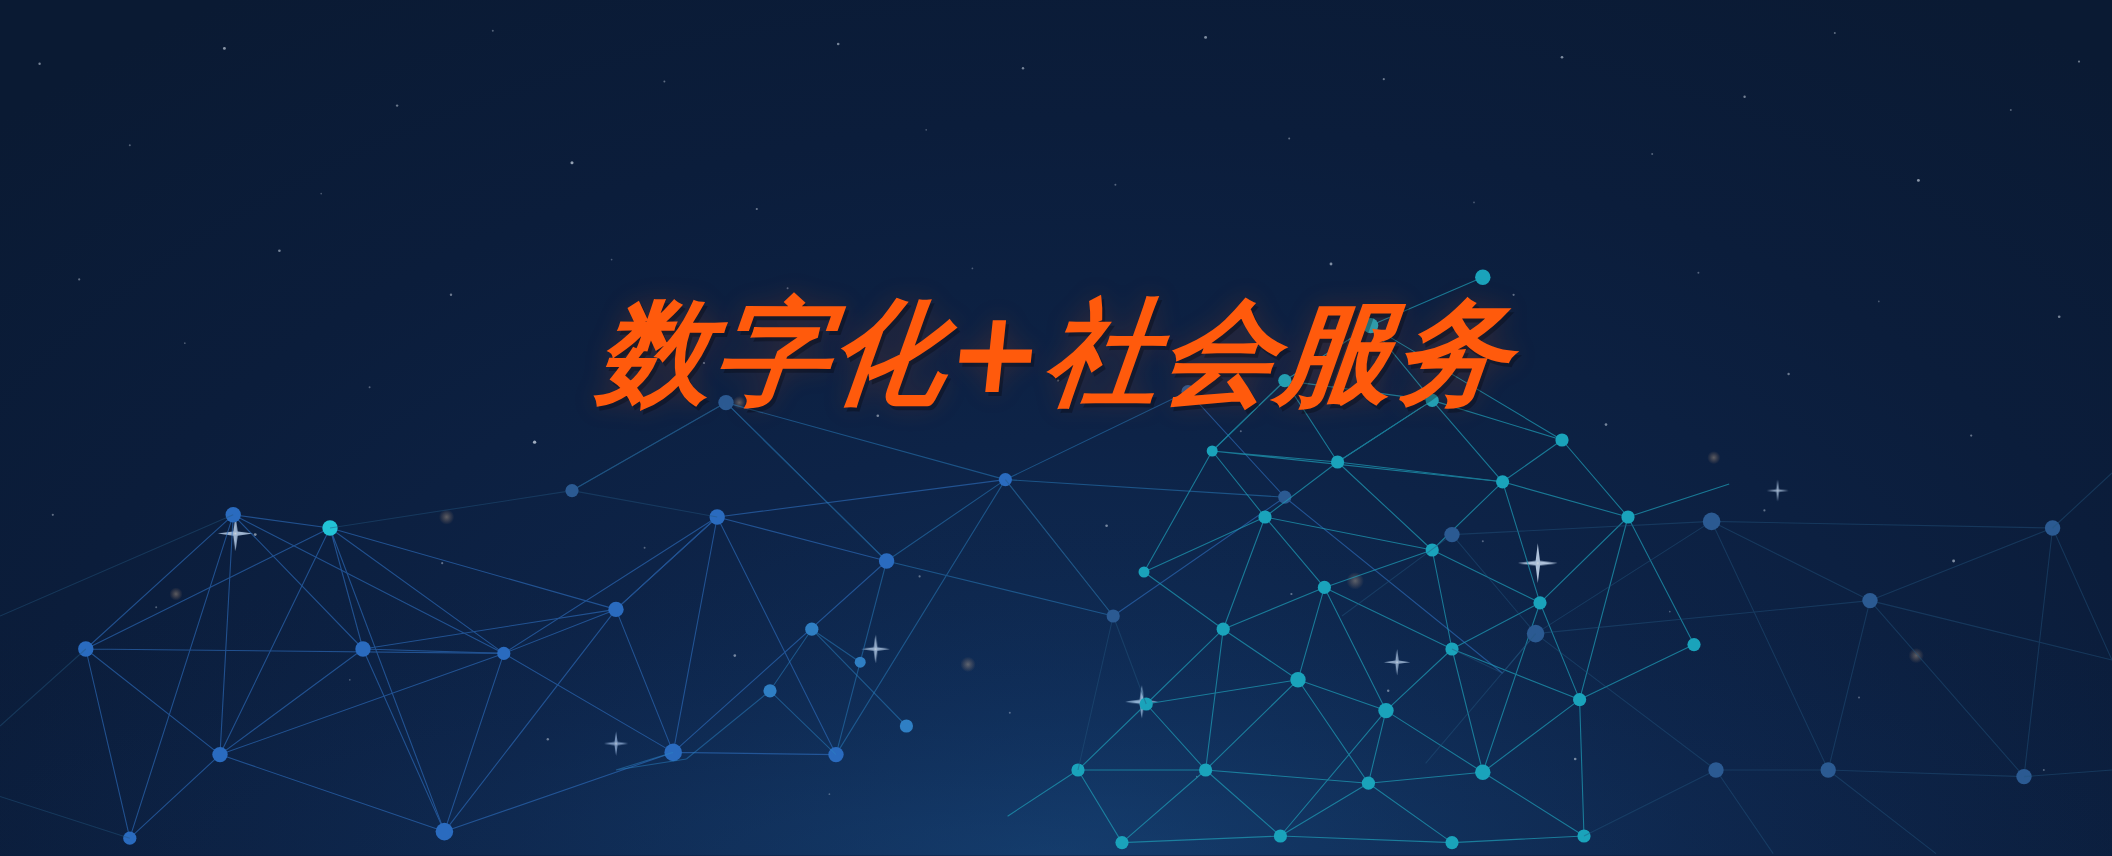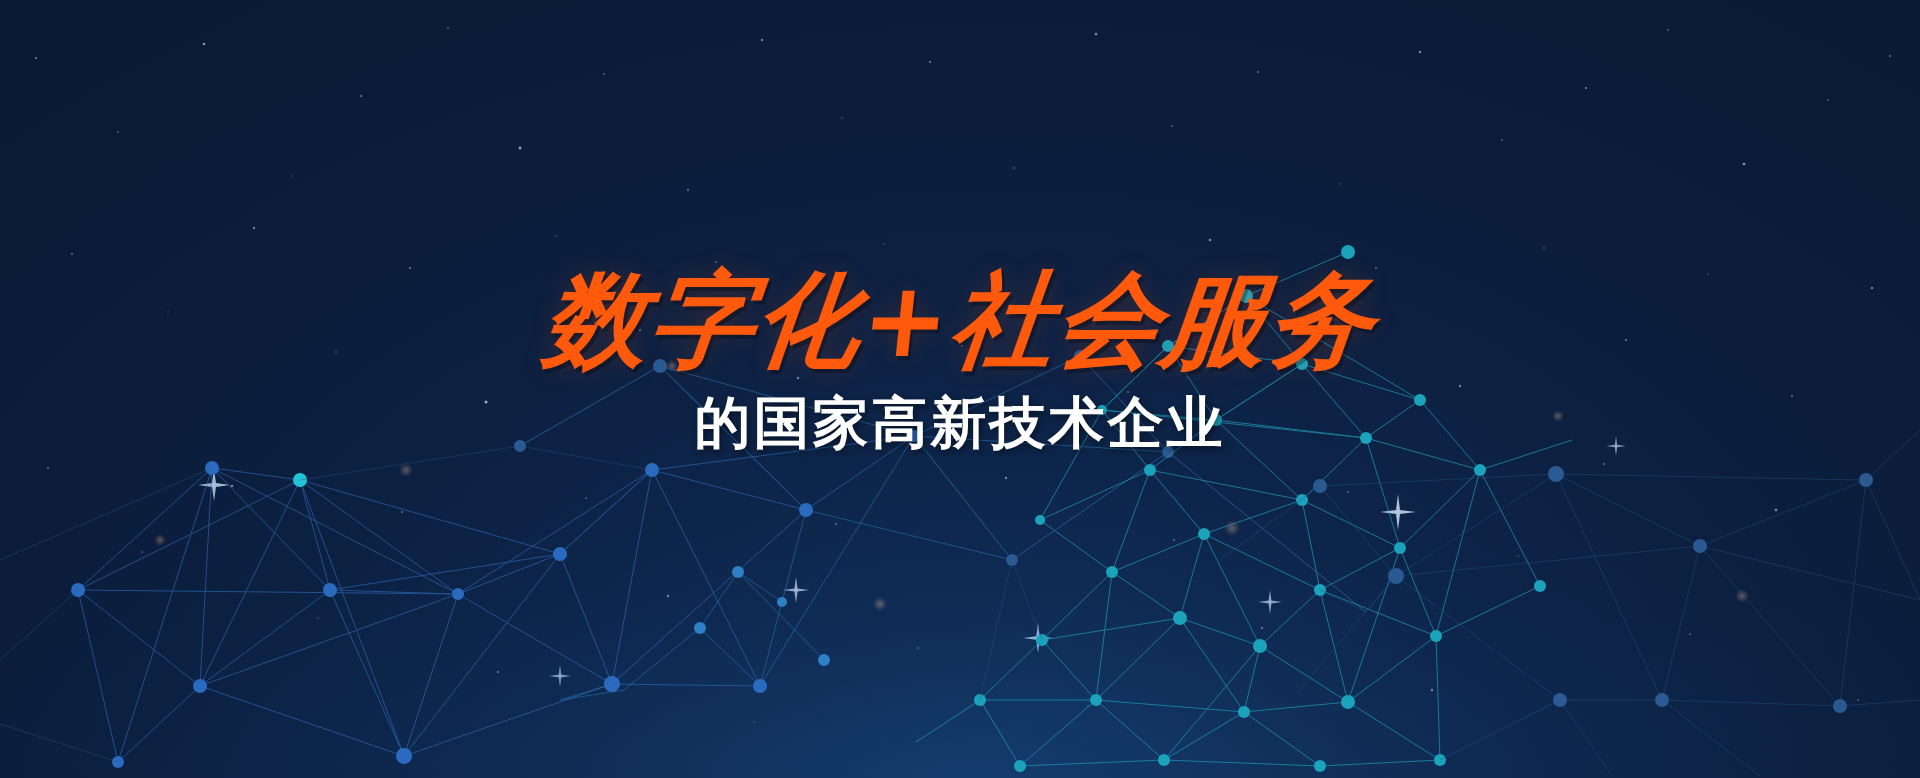--- a/index.html
+++ b/index.html
@@ -362,16 +362,15 @@
     </g>
     <g class="ndd">
       <circle cx="520" cy="446" r="6"></circle>
       <circle cx="660" cy="366" r="7"></circle>
       <circle cx="1012" cy="560" r="6"></circle>
     </g>
   </svg>
 
   <div class="text-stack">
     <div class="headline">数字化+社会服务</div>
-    <div class="subline">的国家高新技术企业</div>
   </div>
 
 </div>
 
 </body></html>

